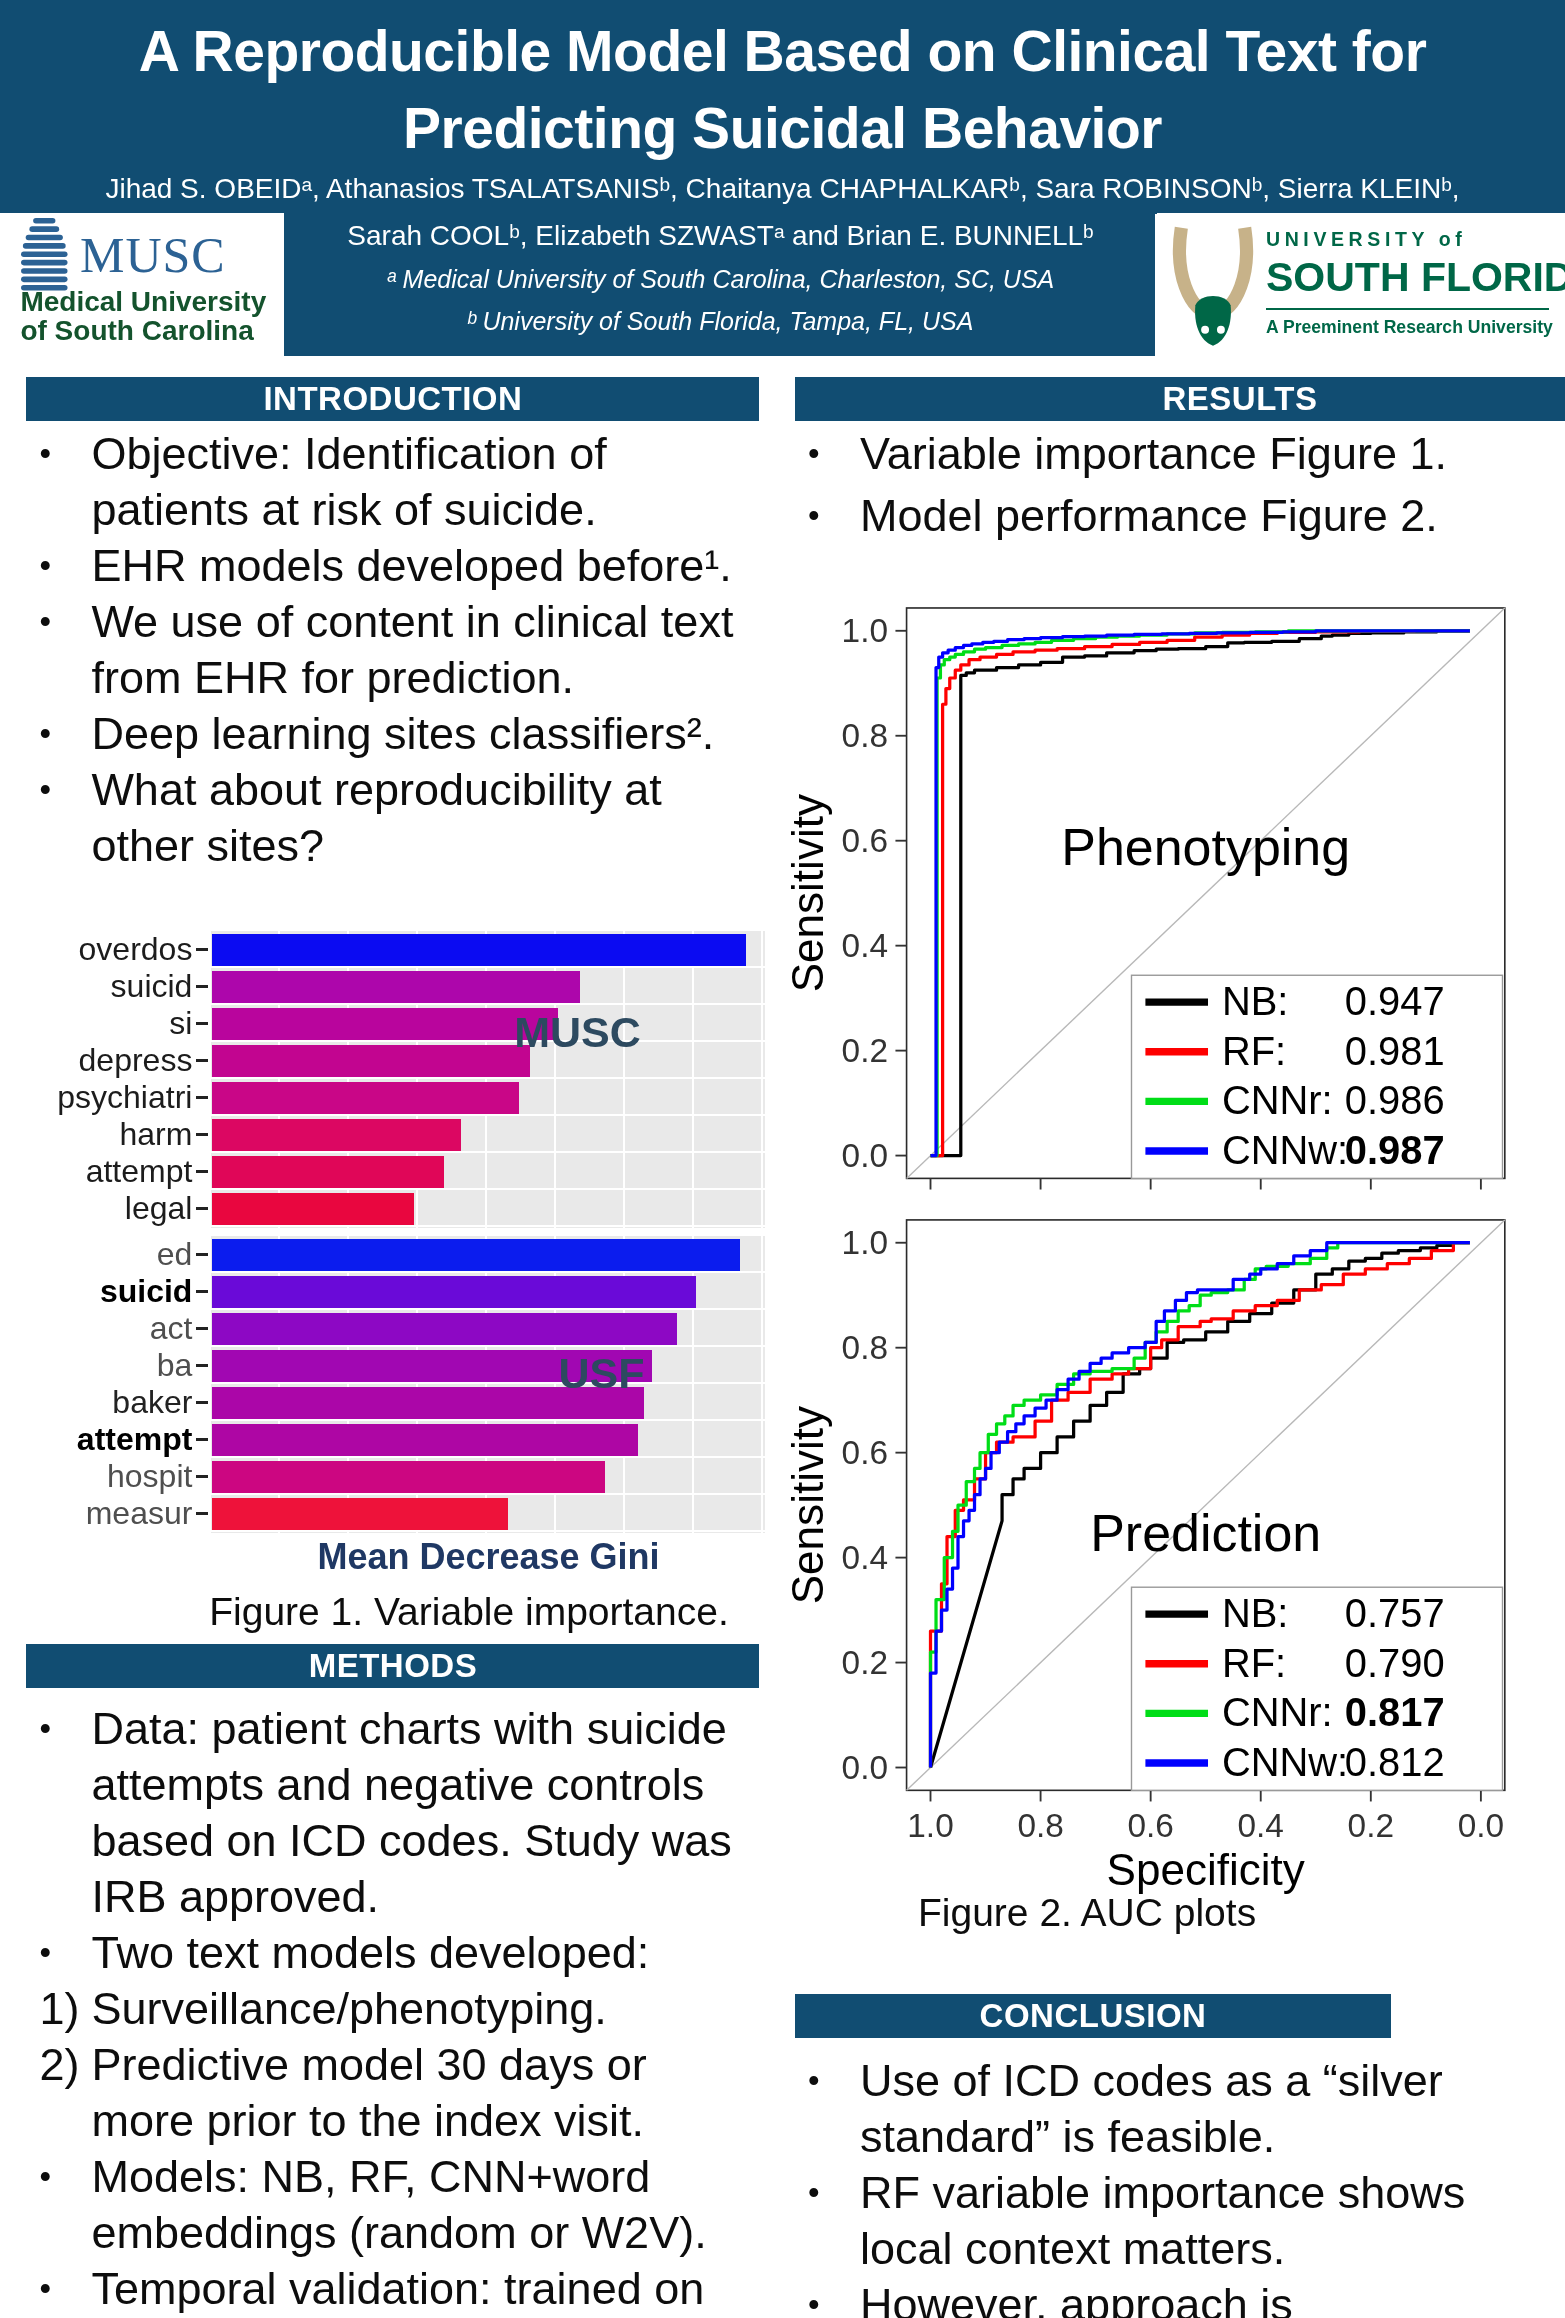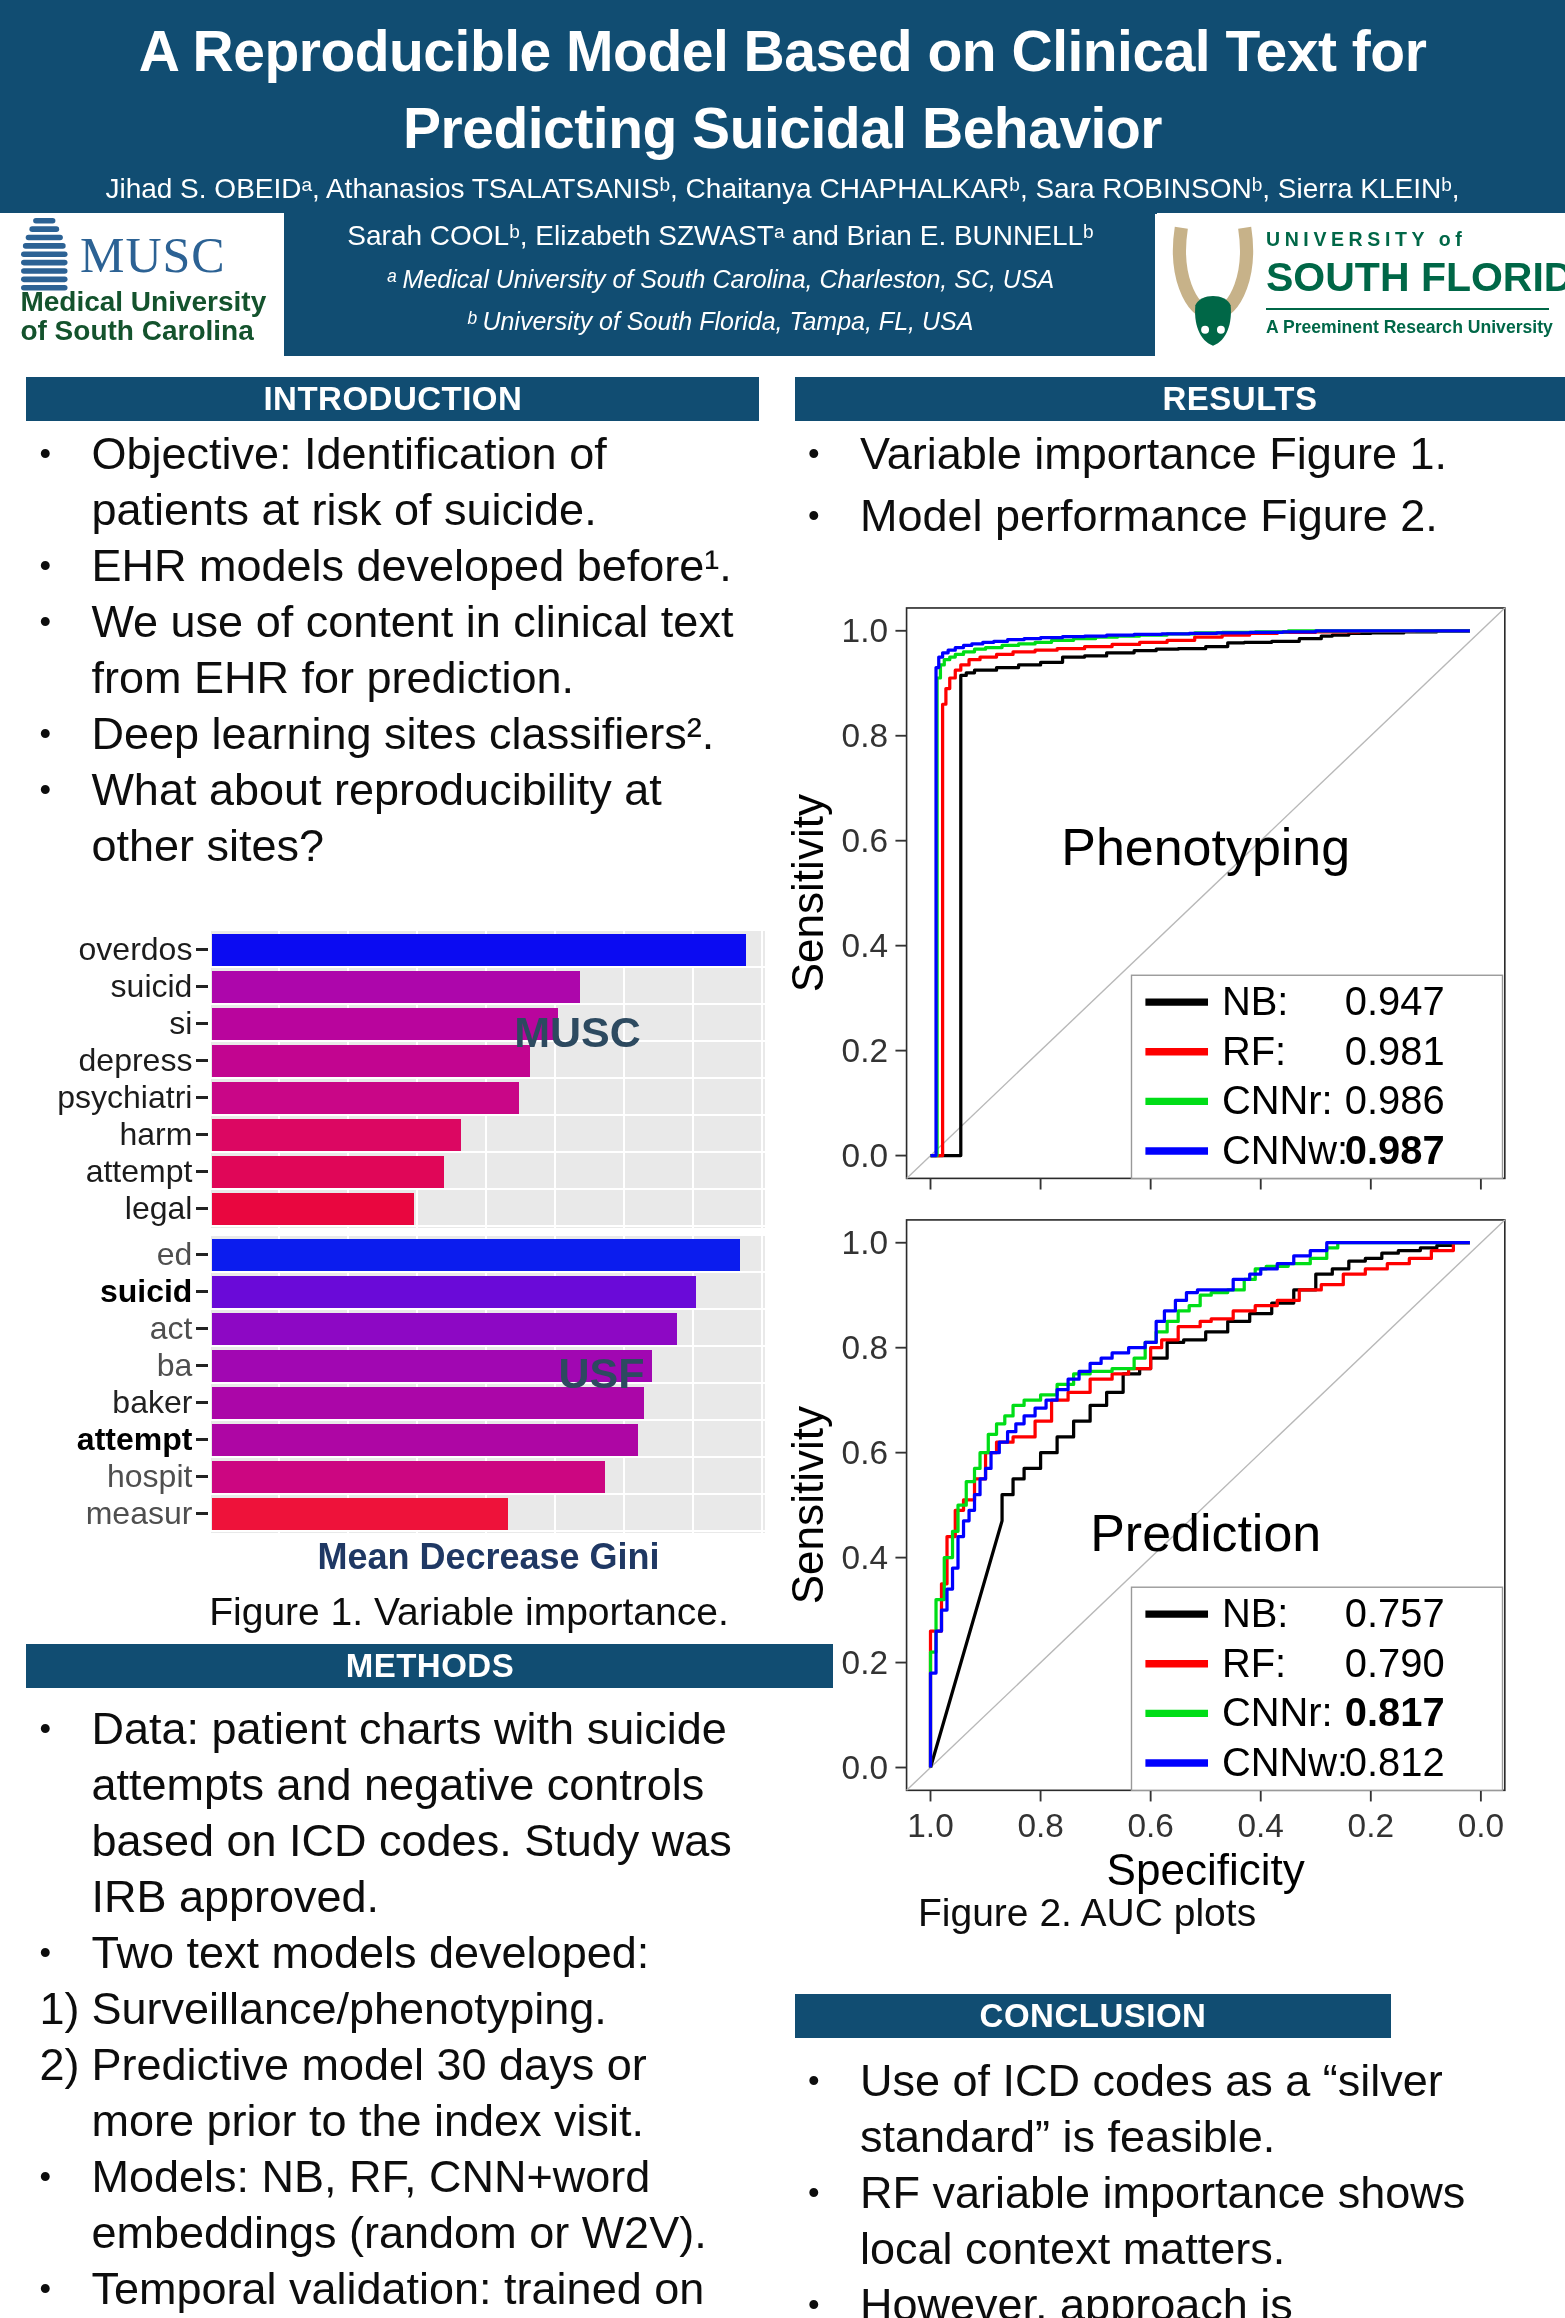--- a/index.html
+++ b/index.html
@@ -271,21 +271,21 @@
         <div class="btick"></div>
         <div class="btrack">
           <div class="bbar" style="width: 53.5%; background: rgb(238, 18, 58);"></div>
         </div>
       </div>
     </div>
 
   <div class="abs gini-label" style="left:212px;top:1536px;width:553px;">Mean Decrease Gini</div>
   <div class="abs caption" style="left:172px;top:1590px;width:594px;text-align:center;">Figure 1. Variable importance.</div>
 
-  <div class="abs secbar" style="left:26.4px;top:1644px;width:807px;">METHODS</div>
+  <div class="abs secbar" style="left:26.4px;top:1644px;width:733px;">METHODS</div>
   <div class="abs list" style="left:26.4px;top:1701px;width:733px;">
       <div class="li">
         <span class="m dot">•</span>
         <div class="lt">
           <div class="ll">Data: patient charts with suicide</div>
           <div class="ll">attempts and negative controls</div>
           <div class="ll">based on ICD codes. Study was</div>
           <div class="ll">IRB approved.</div>
         </div>
       </div>

